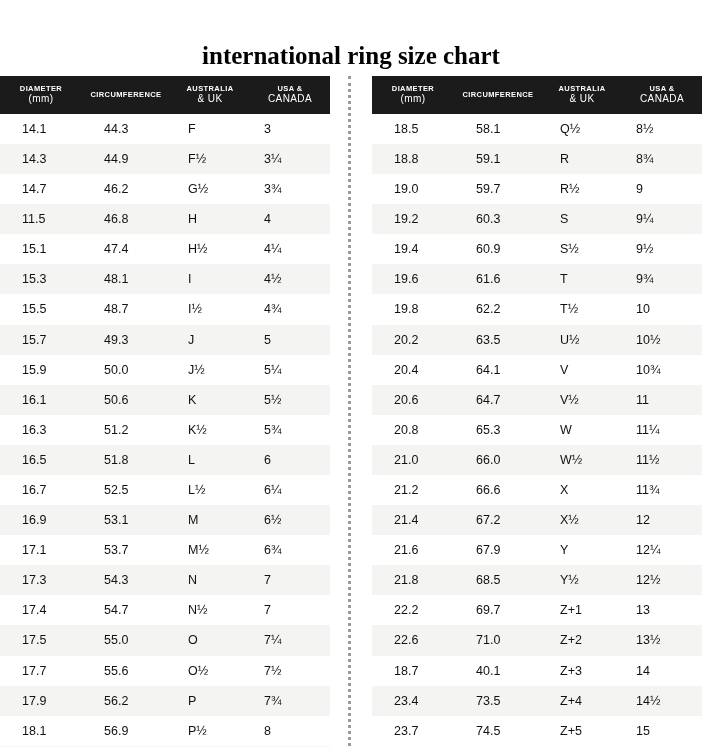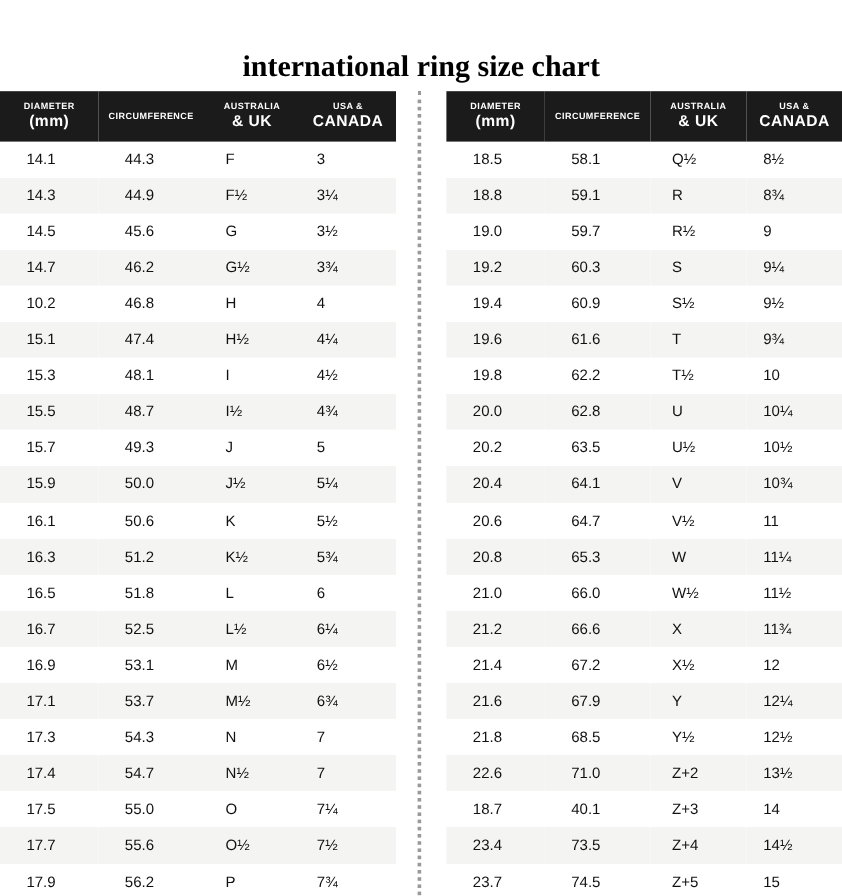--- a/index.html
+++ b/index.html
@@ -55,22 +55,22 @@
     letter-spacing: 0.4px;
     text-align: center;
     padding: 8px 2px;
     line-height: 1.25;
     vertical-align: middle;
     height: 34px;
     box-sizing: border-box;
   }
   thead th span.sub {
     display: block;
-    font-size: 13px;
-    font-weight: bold;
+    font-size: 10px;
+    font-weight: normal;
   }
   tbody td {
     font-size: 12.5px;
     color: #111111;
     padding: 0 0 0 14px;
     height: 30.1px;
     line-height: 30.1px;
     border: none;
     text-align: left;
     vertical-align: middle;
@@ -152,33 +152,27 @@
               <td class="col2">F</td>
               <td class="col3">3</td>
             </tr>
             <tr>
               <td class="col0">14.3</td>
               <td class="col1">44.9</td>
               <td class="col2">F½</td>
               <td class="col3">3¼</td>
             </tr>
             <tr>
-              <td class="col0">14.5</td>
-              <td class="col1">45.6</td>
-              <td class="col2">G</td>
-              <td class="col3">3½</td>
-            </tr>
-            <tr>
               <td class="col0">14.7</td>
               <td class="col1">46.2</td>
               <td class="col2">G½</td>
               <td class="col3">3¾</td>
             </tr>
             <tr>
-              <td class="col0">10.2</td>
+              <td class="col0">11.5</td>
               <td class="col1">46.8</td>
               <td class="col2">H</td>
               <td class="col3">4</td>
             </tr>
             <tr>
               <td class="col0">15.1</td>
               <td class="col1">47.4</td>
               <td class="col2">H½</td>
               <td class="col3">4¼</td>
             </tr>
@@ -356,26 +350,20 @@
               <td class="col2">T</td>
               <td class="col3">9¾</td>
             </tr>
             <tr>
               <td class="col0">19.8</td>
               <td class="col1">62.2</td>
               <td class="col2">T½</td>
               <td class="col3">10</td>
             </tr>
             <tr>
-              <td class="col0">20.0</td>
-              <td class="col1">62.8</td>
-              <td class="col2">U</td>
-              <td class="col3">10¼</td>
-            </tr>
-            <tr>
               <td class="col0">20.2</td>
               <td class="col1">63.5</td>
               <td class="col2">U½</td>
               <td class="col3">10½</td>
             </tr>
             <tr>
               <td class="col0">20.4</td>
               <td class="col1">64.1</td>
               <td class="col2">V</td>
               <td class="col3">10¾</td>
@@ -416,20 +404,26 @@
               <td class="col2">Y</td>
               <td class="col3">12¼</td>
             </tr>
             <tr>
               <td class="col0">21.8</td>
               <td class="col1">68.5</td>
               <td class="col2">Y½</td>
               <td class="col3">12½</td>
             </tr>
             <tr>
+              <td class="col0">22.2</td>
+              <td class="col1">69.7</td>
+              <td class="col2">Z+1</td>
+              <td class="col3">13</td>
+            </tr>
+            <tr>
               <td class="col0">22.6</td>
               <td class="col1">71.0</td>
               <td class="col2">Z+2</td>
               <td class="col3">13½</td>
             </tr>
             <tr>
               <td class="col0">18.7</td>
               <td class="col1">40.1</td>
               <td class="col2">Z+3</td>
               <td class="col3">14</td>

